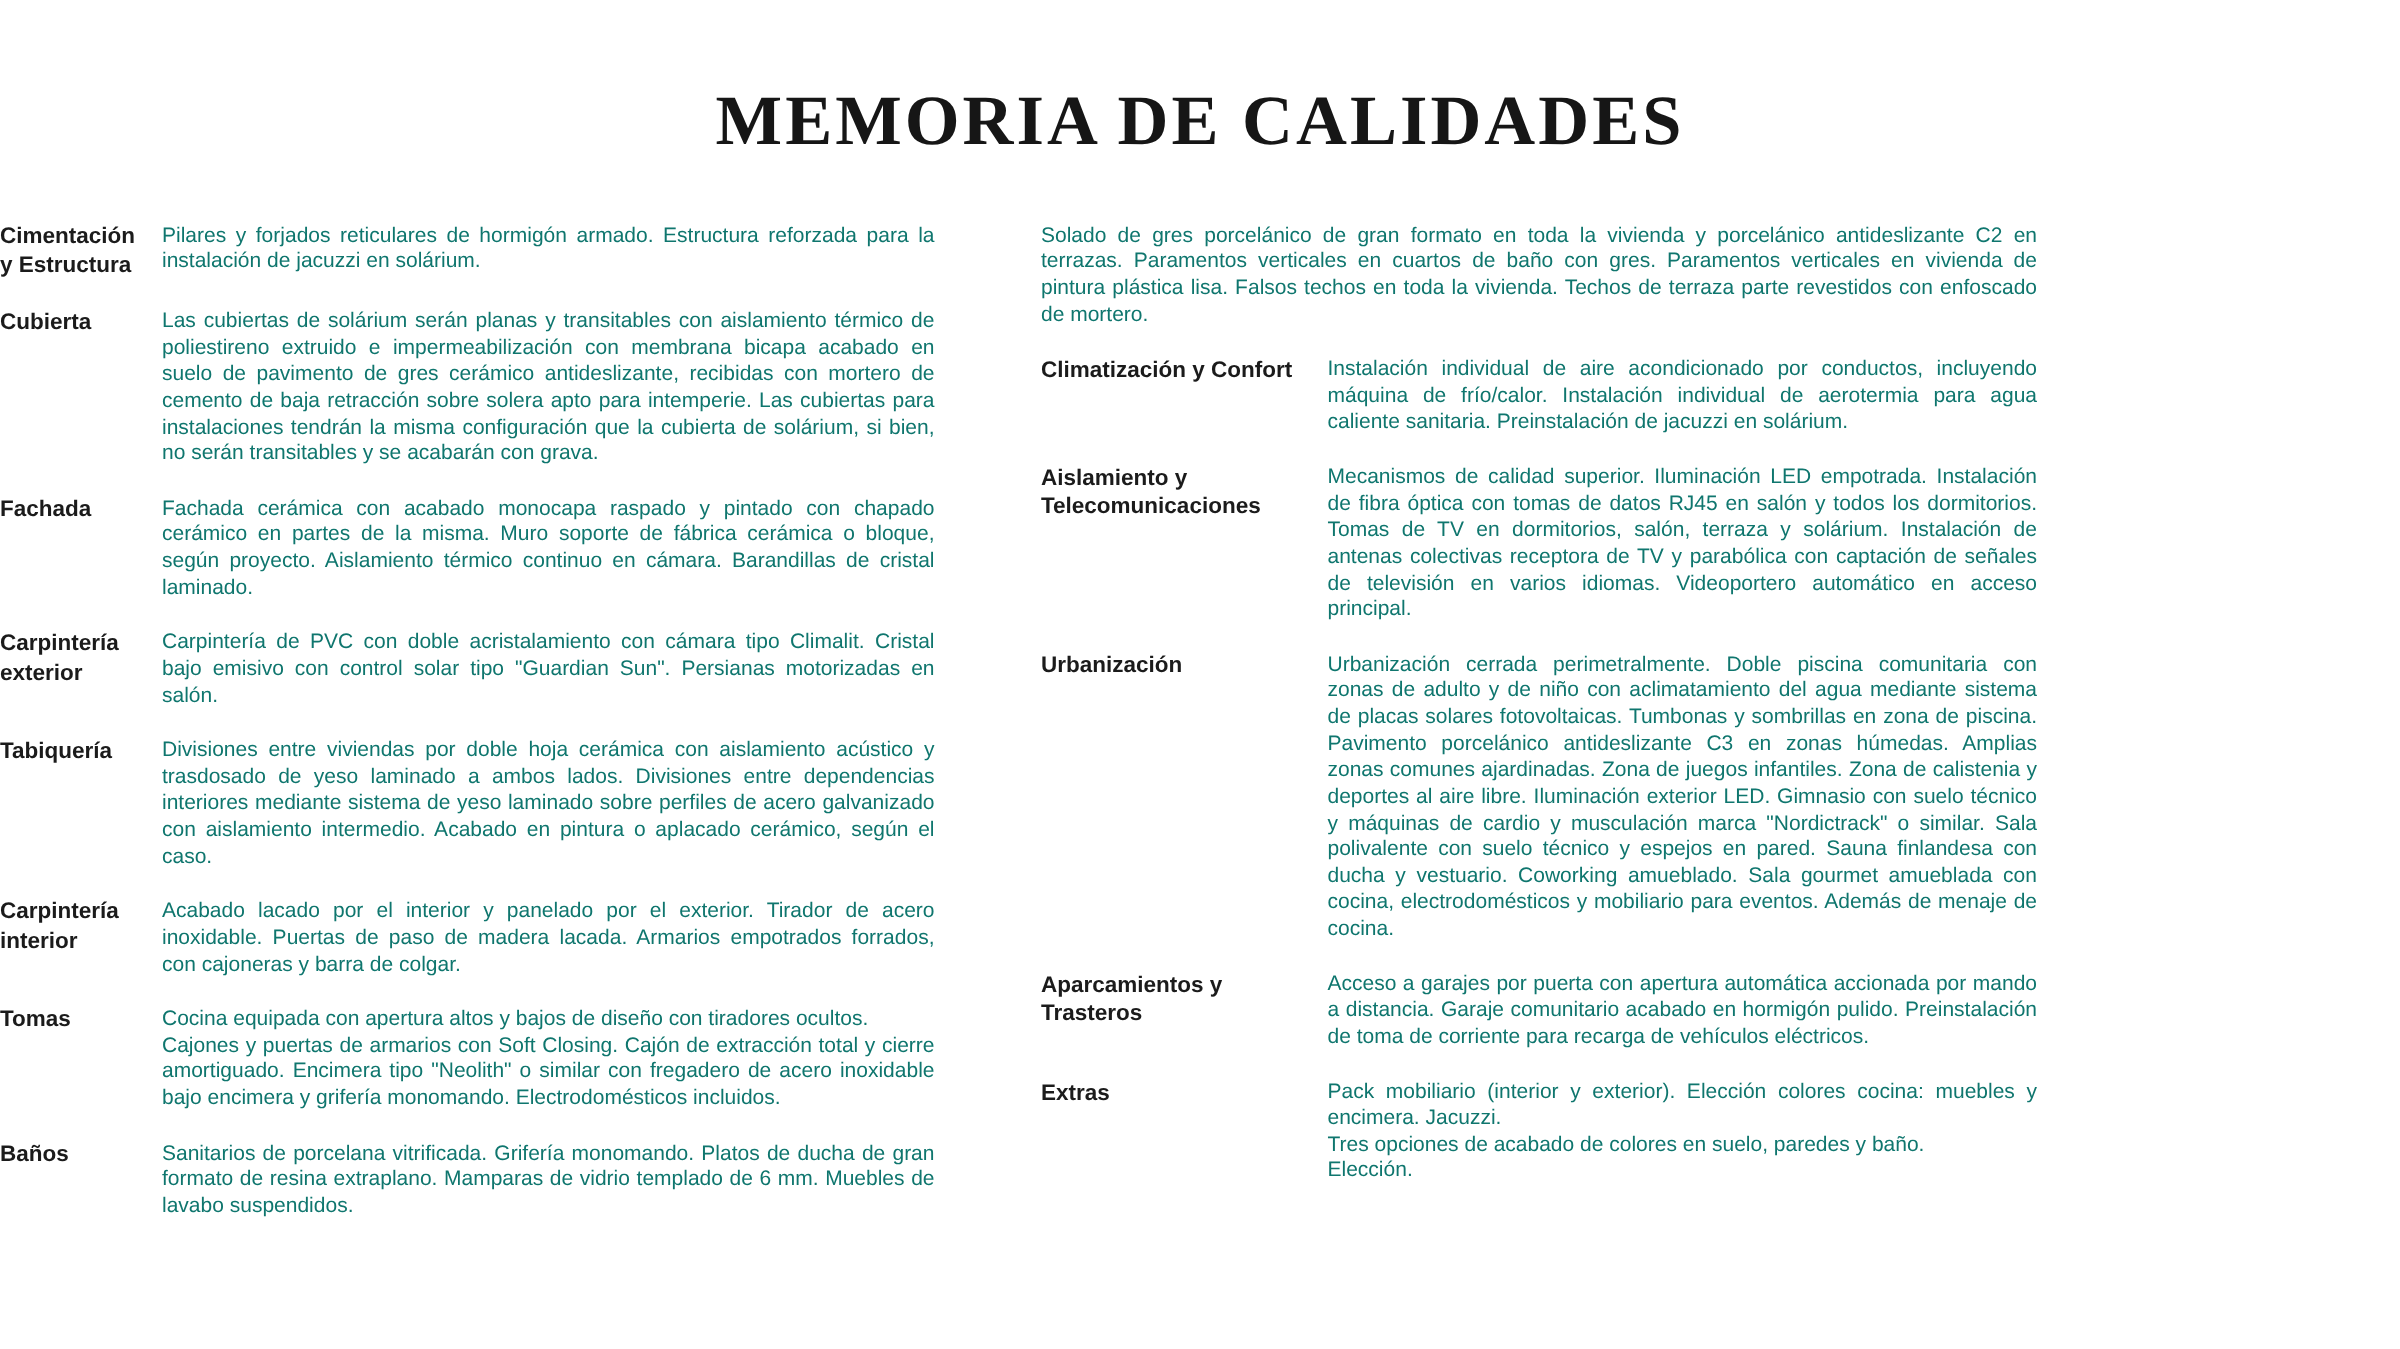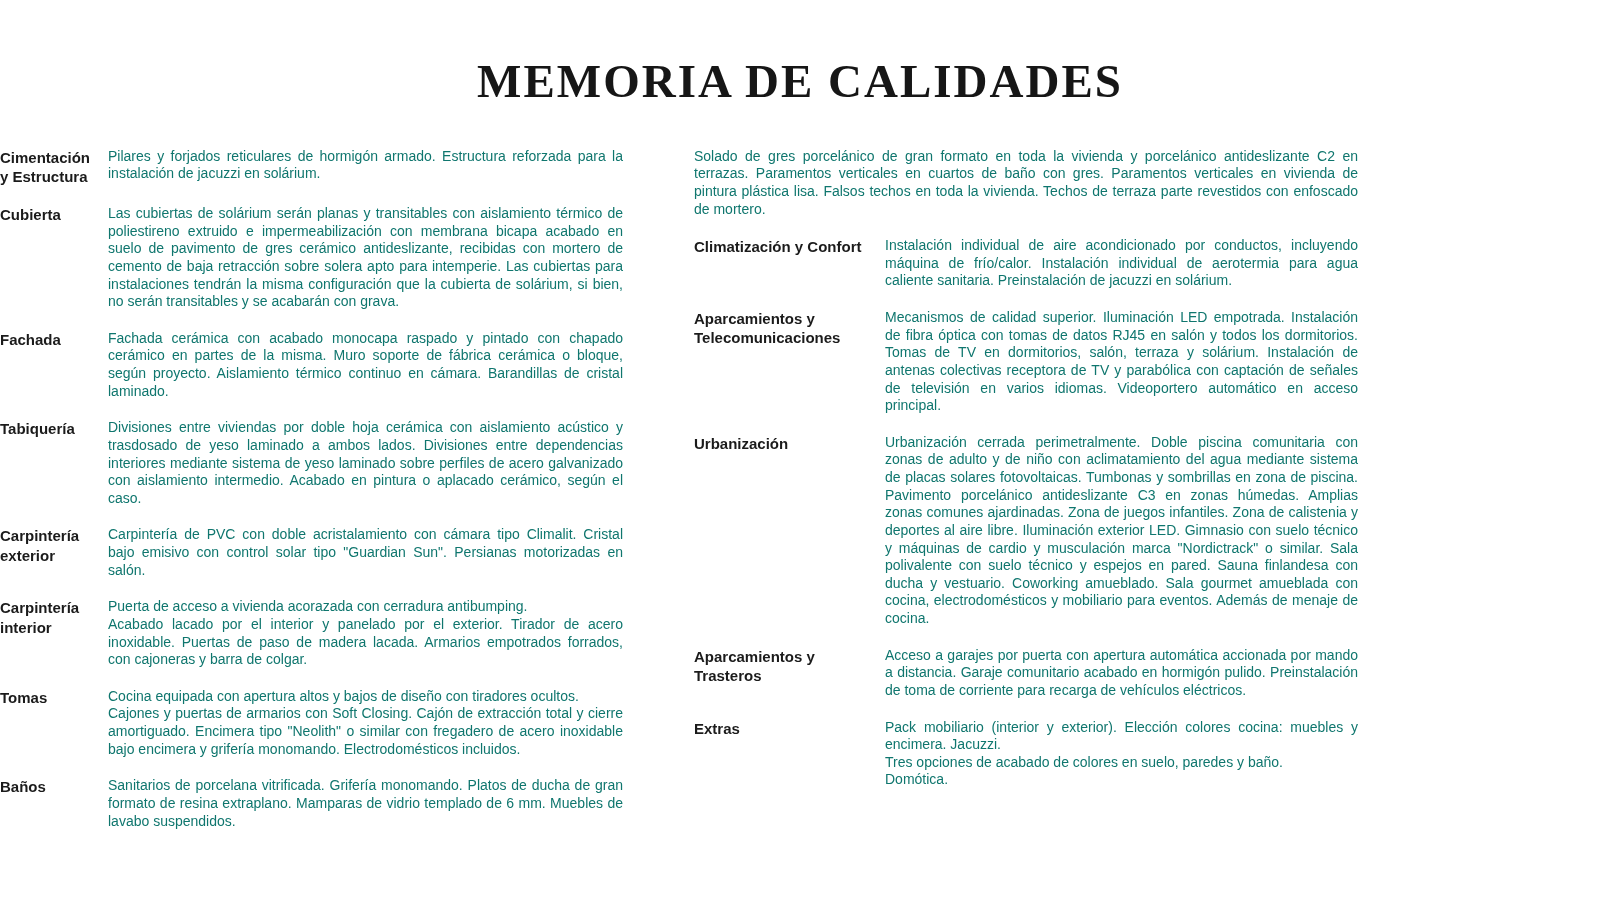--- a/index.html
+++ b/index.html
@@ -112,35 +112,34 @@
             <p>Las cubiertas de solárium serán planas y transitables con aislamiento térmico de poliestireno extruido e impermeabilización con membrana bicapa acabado en suelo de pavimento de gres cerámico antideslizante, recibidas con mortero de cemento de baja retracción sobre solera apto para intemperie. Las cubiertas para instalaciones tendrán la misma configuración que la cubierta de solárium, si bien, no serán transitables y se acabarán con grava.</p>
           </div>
         </section>
         <section class="spec-section">
           <h2 class="spec-label">Fachada</h2>
           <div class="spec-body">
             <p>Fachada cerámica con acabado monocapa raspado y pintado con chapado cerámico en partes de la misma. Muro soporte de fábrica cerámica o bloque, según proyecto. Aislamiento térmico continuo en cámara. Barandillas de cristal laminado.</p>
           </div>
         </section>
         <section class="spec-section">
+          <h2 class="spec-label">Carpintería exterior</h2>
+          <div class="spec-body">
+            <p>Carpintería de PVC con doble acristalamiento con cámara tipo Climalit. Cristal bajo emisivo con control solar tipo "Guardian Sun". Persianas motorizadas en salón.</p>
+          </div>
+        </section>
+        <section class="spec-section">
           <h2 class="spec-label">Tabiquería</h2>
           <div class="spec-body">
             <p>Divisiones entre viviendas por doble hoja cerámica con aislamiento acústico y trasdosado de yeso laminado a ambos lados. Divisiones entre dependencias interiores mediante sistema de yeso laminado sobre perfiles de acero galvanizado con aislamiento intermedio. Acabado en pintura o aplacado cerámico, según el caso.</p>
           </div>
         </section>
         <section class="spec-section">
-          <h2 class="spec-label">Carpintería exterior</h2>
-          <div class="spec-body">
-            <p>Carpintería de PVC con doble acristalamiento con cámara tipo Climalit. Cristal bajo emisivo con control solar tipo "Guardian Sun". Persianas motorizadas en salón.</p>
-          </div>
-        </section>
-        <section class="spec-section">
           <h2 class="spec-label">Carpintería interior</h2>
           <div class="spec-body">
-            <p>Puerta de acceso a vivienda acorazada con cerradura antibumping.</p>
             <p>Acabado lacado por el interior y panelado por el exterior. Tirador de acero inoxidable. Puertas de paso de madera lacada. Armarios empotrados forrados, con cajoneras y barra de colgar.</p>
           </div>
         </section>
         <section class="spec-section">
           <h2 class="spec-label">Tomas</h2>
           <div class="spec-body">
             <p>Cocina equipada con apertura altos y bajos de diseño con tiradores ocultos.</p>
             <p>Cajones y puertas de armarios con Soft Closing. Cajón de extracción total y cierre amortiguado. Encimera tipo "Neolith" o similar con fregadero de acero inoxidable bajo encimera y grifería monomando. Electrodomésticos incluidos.</p>
           </div>
         </section>
@@ -157,21 +156,21 @@
             <p>Solado de gres porcelánico de gran formato en toda la vivienda y porcelánico antideslizante C2 en terrazas. Paramentos verticales en cuartos de baño con gres. Paramentos verticales en vivienda de pintura plástica lisa. Falsos techos en toda la vivienda. Techos de terraza parte revestidos con enfoscado de mortero.</p>
           </div>
         </section>
         <section class="spec-section">
           <h2 class="spec-label">Climatización y Confort</h2>
           <div class="spec-body">
             <p>Instalación individual de aire acondicionado por conductos, incluyendo máquina de frío/calor. Instalación individual de aerotermia para agua caliente sanitaria. Preinstalación de jacuzzi en solárium.</p>
           </div>
         </section>
         <section class="spec-section">
-          <h2 class="spec-label">Aparcamientos y Telecomunicaciones</h2>
+          <h2 class="spec-label">Aislamiento y Telecomunicaciones</h2>
           <div class="spec-body">
             <p>Mecanismos de calidad superior. Iluminación LED empotrada. Instalación de fibra óptica con tomas de datos RJ45 en salón y todos los dormitorios. Tomas de TV en dormitorios, salón, terraza y solárium. Instalación de antenas colectivas receptora de TV y parabólica con captación de señales de televisión en varios idiomas. Videoportero automático en acceso principal.</p>
           </div>
         </section>
         <section class="spec-section">
           <h2 class="spec-label">Urbanización</h2>
           <div class="spec-body">
             <p>Urbanización cerrada perimetralmente. Doble piscina comunitaria con zonas de adulto y de niño con aclimatamiento del agua mediante sistema de placas solares fotovoltaicas. Tumbonas y sombrillas en zona de piscina. Pavimento porcelánico antideslizante C3 en zonas húmedas. Amplias zonas comunes ajardinadas. Zona de juegos infantiles. Zona de calistenia y deportes al aire libre. Iluminación exterior LED. Gimnasio con suelo técnico y máquinas de cardio y musculación marca "Nordictrack" o similar. Sala polivalente con suelo técnico y espejos en pared. Sauna finlandesa con ducha y vestuario. Coworking amueblado. Sala gourmet amueblada con cocina, electrodomésticos y mobiliario para eventos. Además de menaje de cocina.</p>
           </div>
         </section>
@@ -179,20 +178,20 @@
           <h2 class="spec-label">Aparcamientos y Trasteros</h2>
           <div class="spec-body">
             <p>Acceso a garajes por puerta con apertura automática accionada por mando a distancia. Garaje comunitario acabado en hormigón pulido. Preinstalación de toma de corriente para recarga de vehículos eléctricos.</p>
           </div>
         </section>
         <section class="spec-section">
           <h2 class="spec-label">Extras</h2>
           <div class="spec-body">
             <p>Pack mobiliario (interior y exterior). Elección colores cocina: muebles y encimera. Jacuzzi.</p>
             <p>Tres opciones de acabado de colores en suelo, paredes y baño.</p>
-            <p>Domótica.</p>
+            <p>Elección.</p>
           </div>
         </section>
       </div>
   </div>
 
 
 </div>
 
 </body></html>

